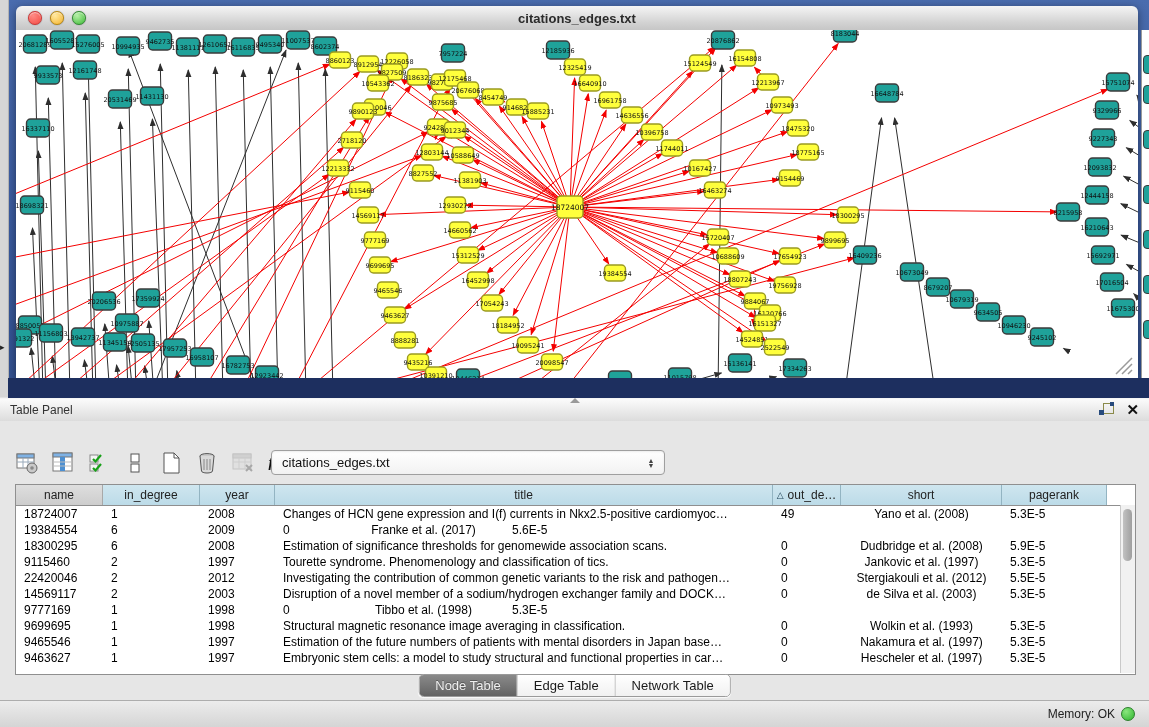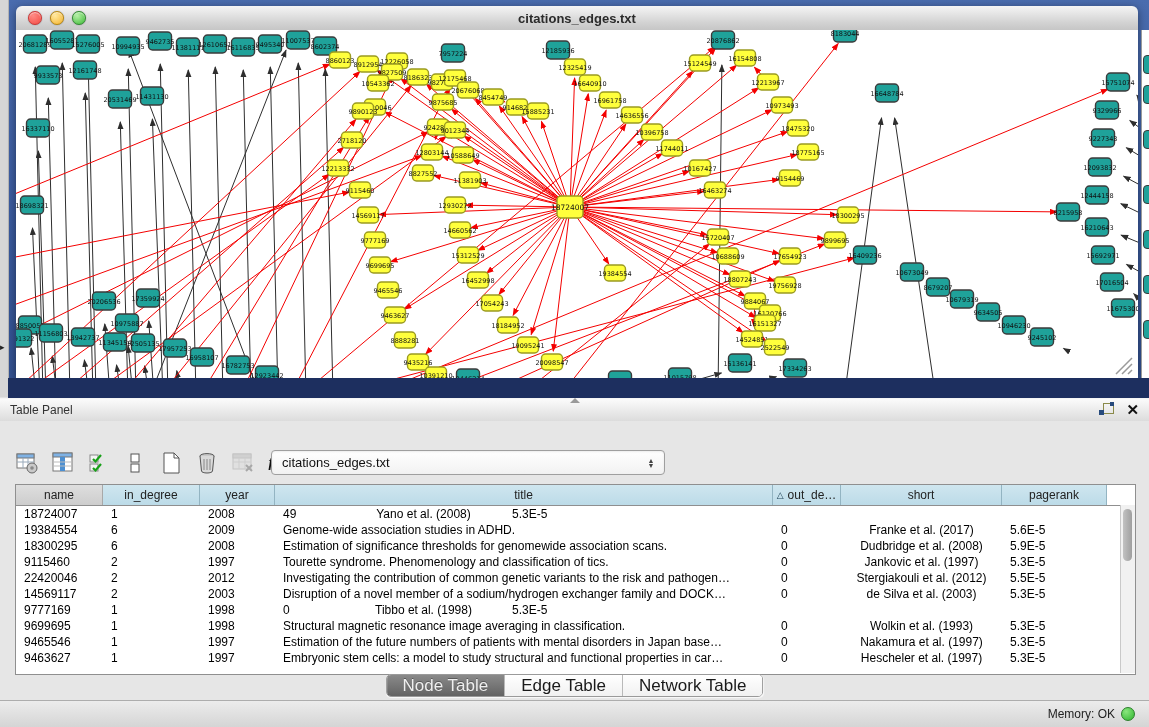--- a/index.html
+++ b/index.html
@@ -51,21 +51,21 @@
   .th.gray{background:linear-gradient(180deg,#dedede,#cdcdcd);border-right:1px solid #a8a8a8;}
   .sort-glyph{font-size:9px;margin-right:4px;color:#1a3d52;}
   .trow{display:flex;height:16px;font-size:12px;color:#000;}
   .td{box-sizing:border-box;padding-left:8px;white-space:nowrap;overflow:hidden;line-height:16px;}
   .td.center{text-align:center;padding-left:0;}
   .vscroll{position:absolute;right:0;top:20px;width:14px;height:168px;background:#f1f1f1;border-left:1px solid #c9c9c9;}
   .vthumb{position:absolute;left:2px;top:4px;width:9px;height:52px;border-radius:5px;background:linear-gradient(90deg,#c2c2c2,#9f9f9f);}
   
   .seg{position:absolute;left:50%;transform:translateX(-50%);top:253px;height:21px;display:flex;
        border:1px solid #9a9a9a;border-radius:5px;overflow:hidden;background:#fff;box-shadow:0 1px 1px rgba(255,255,255,.8);}
-  .seg-btn{padding:0 16px;font-size:17px;display:flex;align-items:center;color:#1a1a1a;background:linear-gradient(180deg,#ffffff,#f1f1f1);border-right:1px solid #b5b5b5;}
+  .seg-btn{padding:0 16px;font-size:13px;display:flex;align-items:center;color:#1a1a1a;background:linear-gradient(180deg,#ffffff,#f1f1f1);border-right:1px solid #b5b5b5;}
   .seg-btn:last-child{border-right:none;}
   .seg-btn.active{background:linear-gradient(180deg,#8a8a8a,#636363);color:#efefef;text-shadow:0 -1px 0 rgba(0,0,0,.3);}
   
   .statusbar{position:absolute;left:0;top:700px;width:1149px;height:27px;
              background:linear-gradient(180deg,#ececec,#d4d4d4);border-top:1px solid #adadad;}
   .memory{position:absolute;right:14px;top:6px;display:flex;align-items:center;gap:6px;font-size:12px;color:#222;}
   .mem-dot{width:12px;height:12px;border-radius:50%;background:radial-gradient(circle at 35% 30%,#8ae67e,#2fb52f);border:1px solid #2a7f2a;}
 </style>
 </head>
 <body>
@@ -605,29 +605,29 @@
           </div>
           <div class="th" style="width: 105px;">
             <span>pagerank</span>
           </div>
         </div>
       <div id="tbody">
           <div class="trow">
             <div class="td" style="width: 87px;">18724007</div>
             <div class="td" style="width: 97px;">1</div>
             <div class="td" style="width: 75px;">2008</div>
+            <div class="td" style="width: 498px;">Changes of HCN gene expression and I(f) currents in Nkx2.5-positive cardiomyoc…</div>
             <div class="td" style="width: 68px;">49</div>
             <div class="td center" style="width: 161px;">Yano et al. (2008)</div>
             <div class="td" style="width: 105px;">5.3E-5</div>
           </div>
           <div class="trow">
             <div class="td" style="width: 87px;">19384554</div>
             <div class="td" style="width: 97px;">6</div>
             <div class="td" style="width: 75px;">2009</div>
-            <div class="td" style="width: 498px;">Genome-wide association studies in ADHD.</div>
             <div class="td" style="width: 68px;">0</div>
             <div class="td center" style="width: 161px;">Franke et al. (2017)</div>
             <div class="td" style="width: 105px;">5.6E-5</div>
           </div>
           <div class="trow">
             <div class="td" style="width: 87px;">18300295</div>
             <div class="td" style="width: 97px;">6</div>
             <div class="td" style="width: 75px;">2008</div>
             <div class="td" style="width: 498px;">Estimation of significance thresholds for genomewide association scans.</div>
             <div class="td" style="width: 68px;">0</div>

